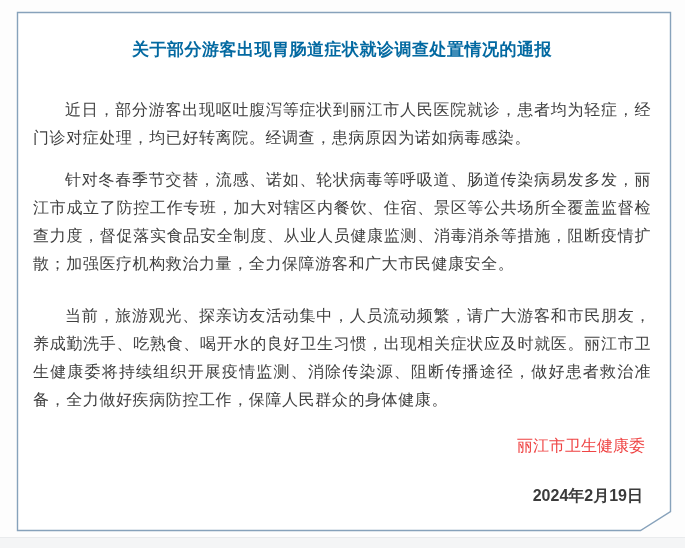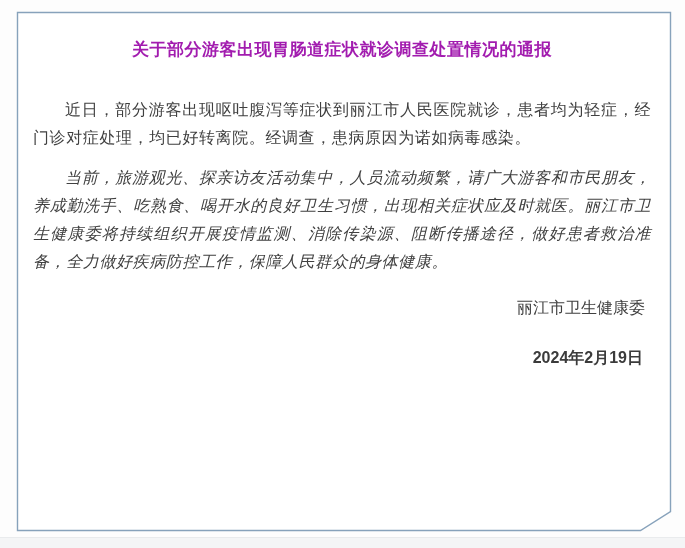--- a/index.html
+++ b/index.html
@@ -32,43 +32,43 @@
     height: 519px;
     box-sizing: border-box;
     padding: 24px 20px 0 16px;
     color: #3b3b3b;
   }
   .notice-title {
     margin: 0;
     font-size: 17px;
     line-height: 28px;
     font-weight: bold;
-    color: #a21caf;
+    color: #0369a1;
     text-align: center;
     letter-spacing: 0.5px;
   }
   .notice-para {
     margin: 0;
     font-size: 16px;
     line-height: 28px;
     text-indent: 2em;
     text-align: justify;
     letter-spacing: 0.6px;
     color: #404040;
   }
   .para-1 { margin-top: 32px; }
   .para-2 { margin-top: 14px; }
-  .para-3 { margin-top: 12px; font-style: italic; }
+  .para-3 { margin-top: 24px; }
   .notice-signature {
     margin-top: 18px;
     font-size: 16px;
     line-height: 28px;
     text-align: right;
     padding-right: 6px;
-    color: #404040;
+    color: #ef4444;
   }
   .notice-date {
     margin-top: 22px;
     font-size: 16px;
     line-height: 28px;
     text-align: right;
     padding-right: 8px;
     color: #3b3b3b;
     font-weight: bold;
   }
@@ -89,20 +89,21 @@
 
   <svg class="card-border-svg" width="685" height="548" viewBox="0 0 685 548" xmlns="http://www.w3.org/2000/svg">
     <path d="M17.5,12.5 H670.5 V511.5 L640.5,530.5 H17.5 Z" fill="#ffffff" stroke="#87a2bb" stroke-width="1.4"></path>
   </svg>
 
   <div class="content">
     <h1 class="notice-title">关于部分游客出现胃肠道症状就诊调查处置情况的通报</h1>
 
     <p class="notice-para para-1">近日，部分游客出现呕吐腹泻等症状到丽江市人民医院就诊，患者均为轻症，经门诊对症处理，均已好转离院。经调查，患病原因为诺如病毒感染。</p>
 
+    <p class="notice-para para-2">针对冬春季节交替，流感、诺如、轮状病毒等呼吸道、肠道传染病易发多发，丽江市成立了防控工作专班，加大对辖区内餐饮、住宿、景区等公共场所全覆盖监督检查力度，督促落实食品安全制度、从业人员健康监测、消毒消杀等措施，阻断疫情扩散；加强医疗机构救治力量，全力保障游客和广大市民健康安全。</p>
 
     <p class="notice-para para-3">当前，旅游观光、探亲访友活动集中，人员流动频繁，请广大游客和市民朋友，养成勤洗手、吃熟食、喝开水的良好卫生习惯，出现相关症状应及时就医。丽江市卫生健康委将持续组织开展疫情监测、消除传染源、阻断传播途径，做好患者救治准备，全力做好疾病防控工作，保障人民群众的身体健康。</p>
 
     <div class="notice-signature">丽江市卫生健康委</div>
 
     <div class="notice-date">2024年2月19日</div>
   </div>
 
   <div class="bottom-strip"></div>
 

